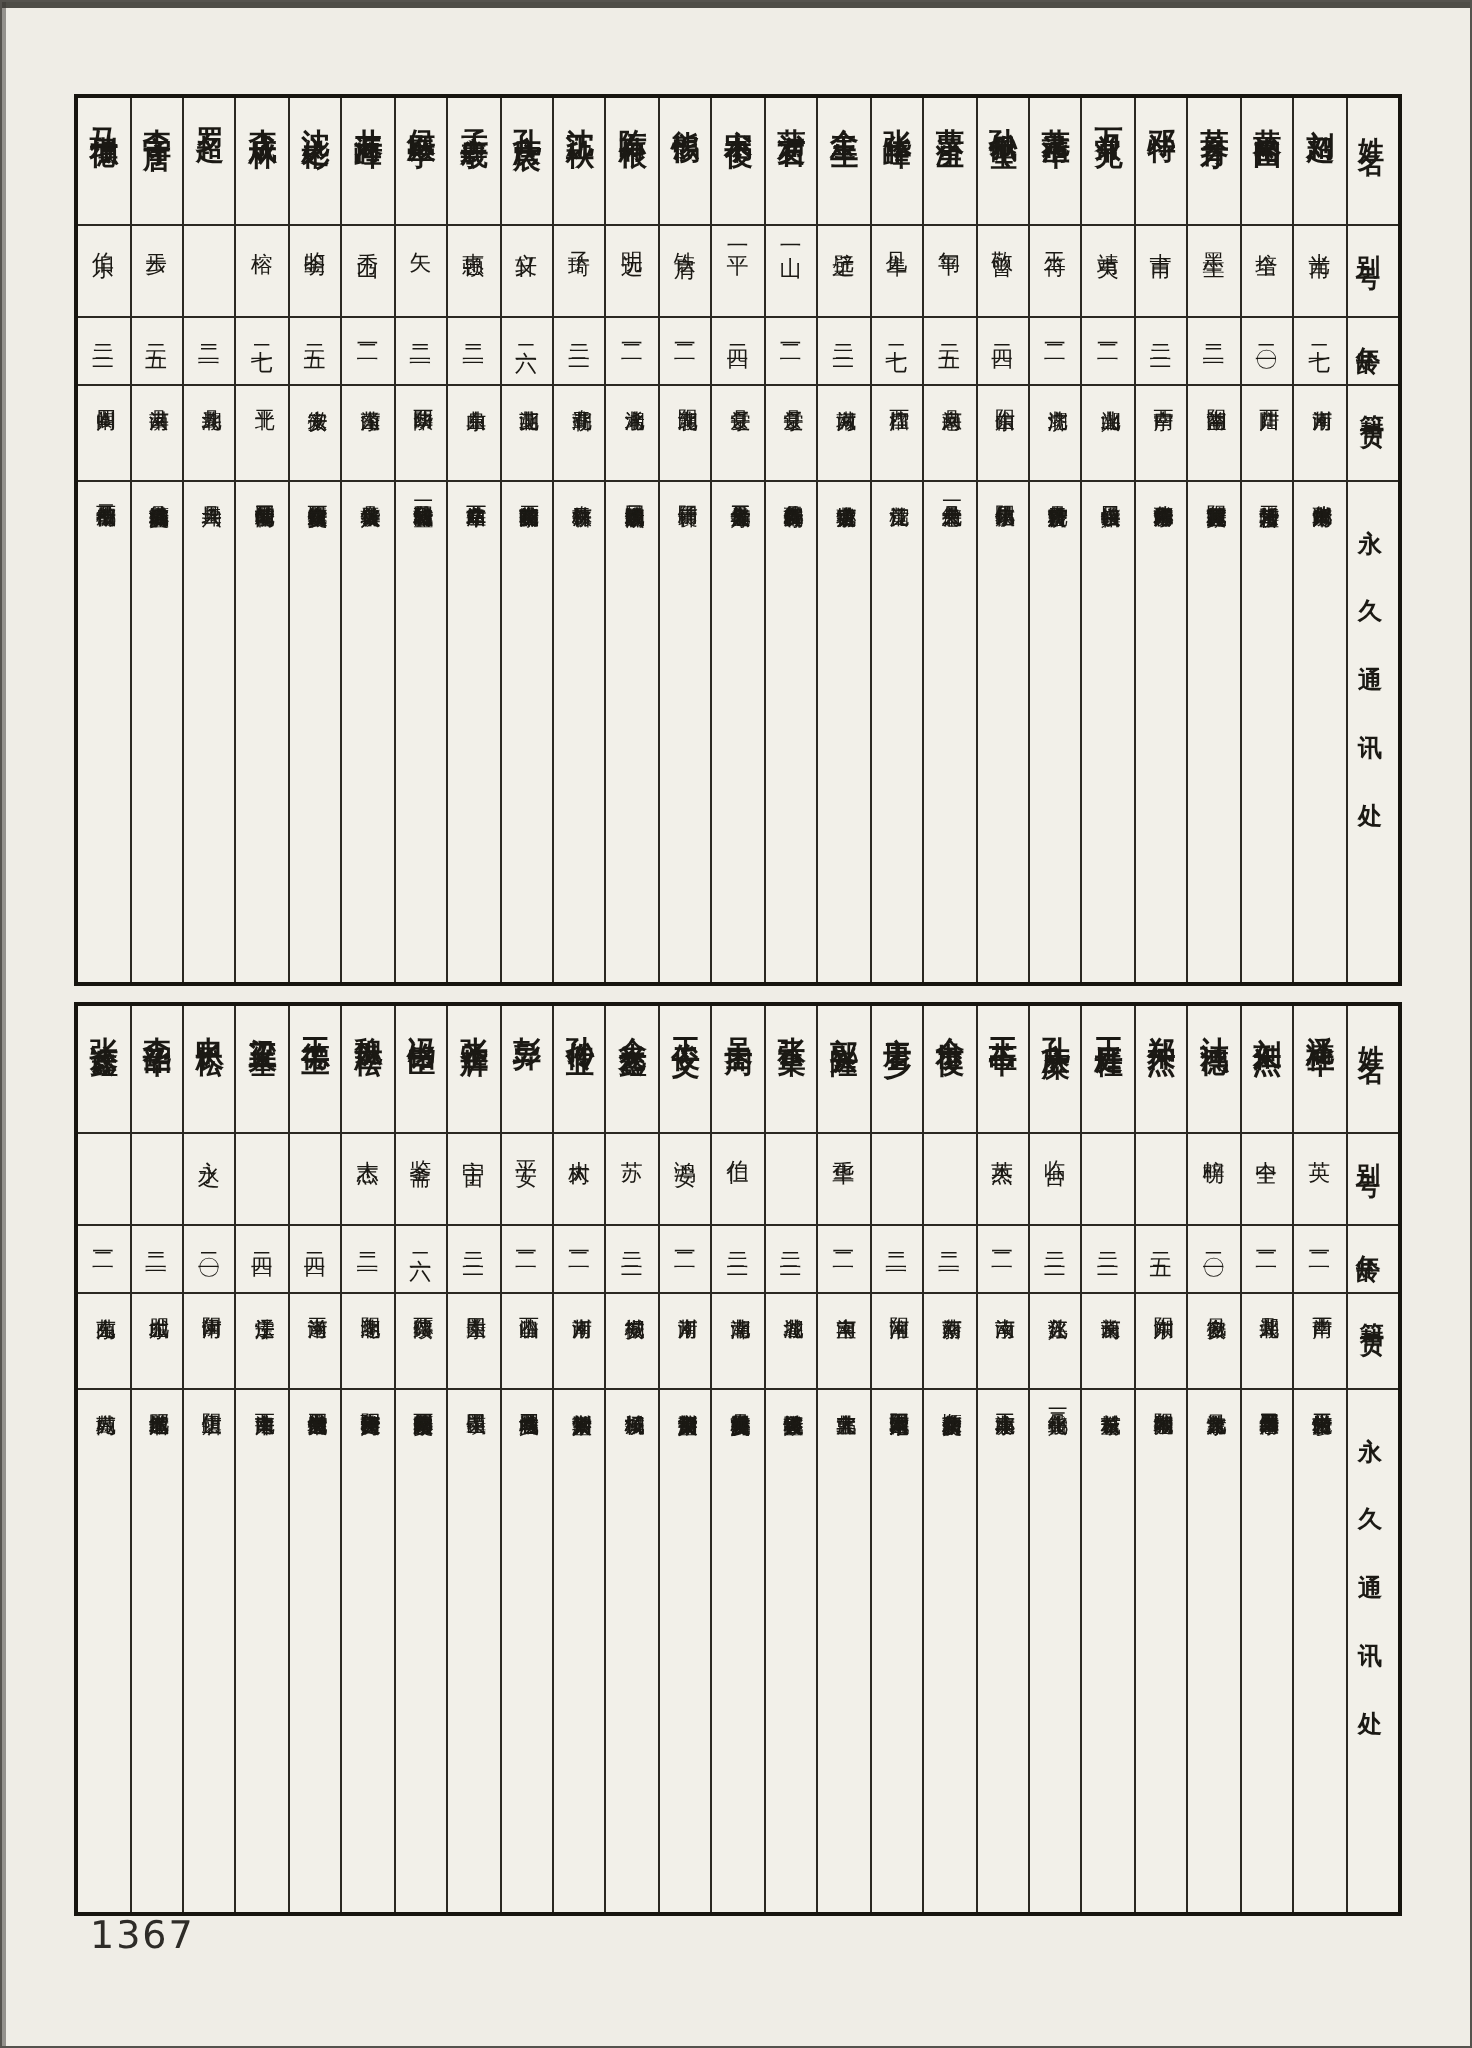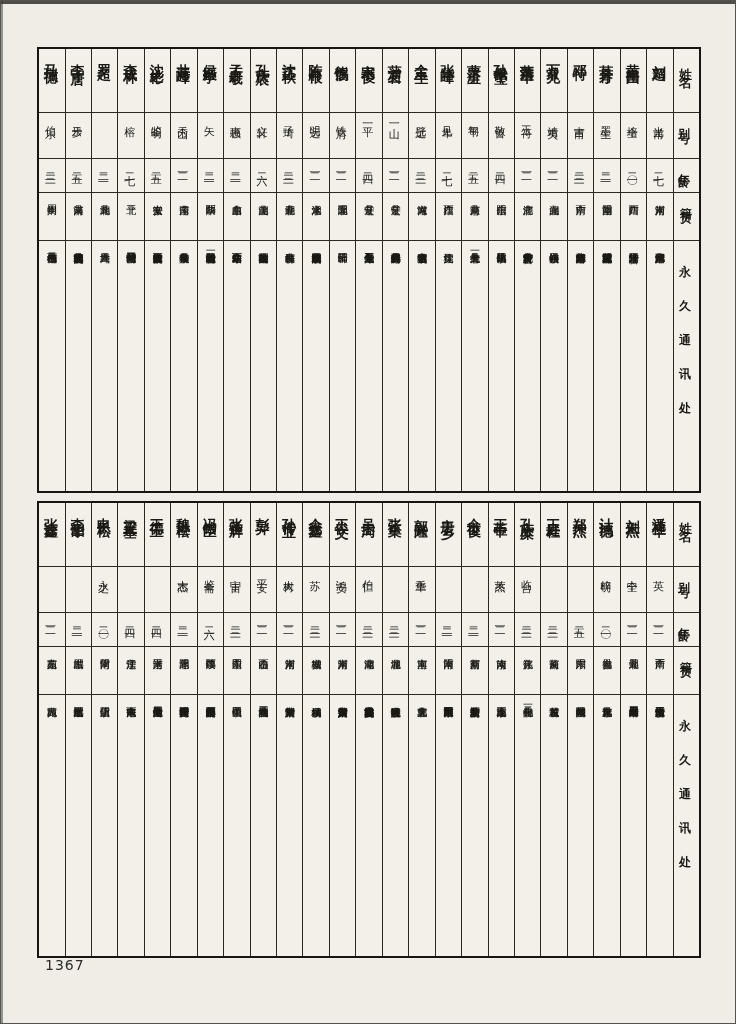--- a/index.html
+++ b/index.html
@@ -62,21 +62,21 @@
   .hdr { font-weight:bold; }
   .cell.name.hdr   { font-size:13px; letter-spacing:7px; padding-top:9px; }
   .cell.byname.hdr { font-size:12px; letter-spacing:6px; padding-top:5px; }
   .cell.age.hdr    { font-size:12px; letter-spacing:3px; padding-top:4px; }
   .cell.native.hdr { font-size:12px; line-height:13px; letter-spacing:5px; padding-top:5px; }
   .cell.addr.hdr   { font-size:12px; letter-spacing:34px; padding-top:14px; line-height:14px; }
   .page-number {
     position:absolute;
     left:44px; top:956px;
     font-family:"DejaVu Sans","Liberation Sans",sans-serif;
-    font-size:14px;
+    font-size:19px;
     color:#2e2c28;
     letter-spacing:1px;
   }
 </style>
 </head>
 <body>
 
 <div class="page">
   <div class="scan-edge-top"></div>
   <div class="scan-edge-left"></div>

